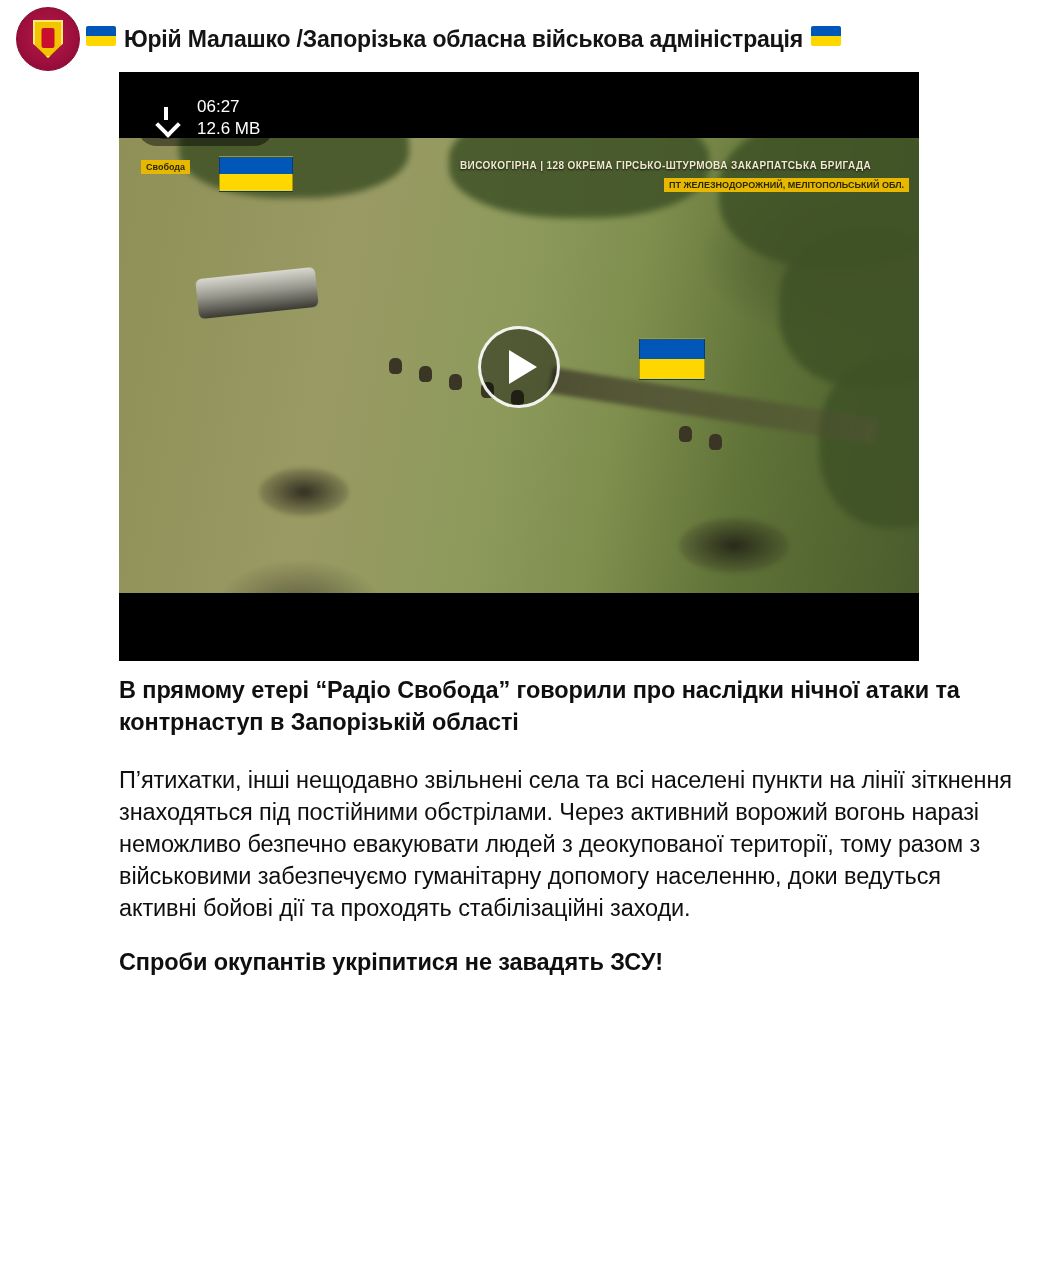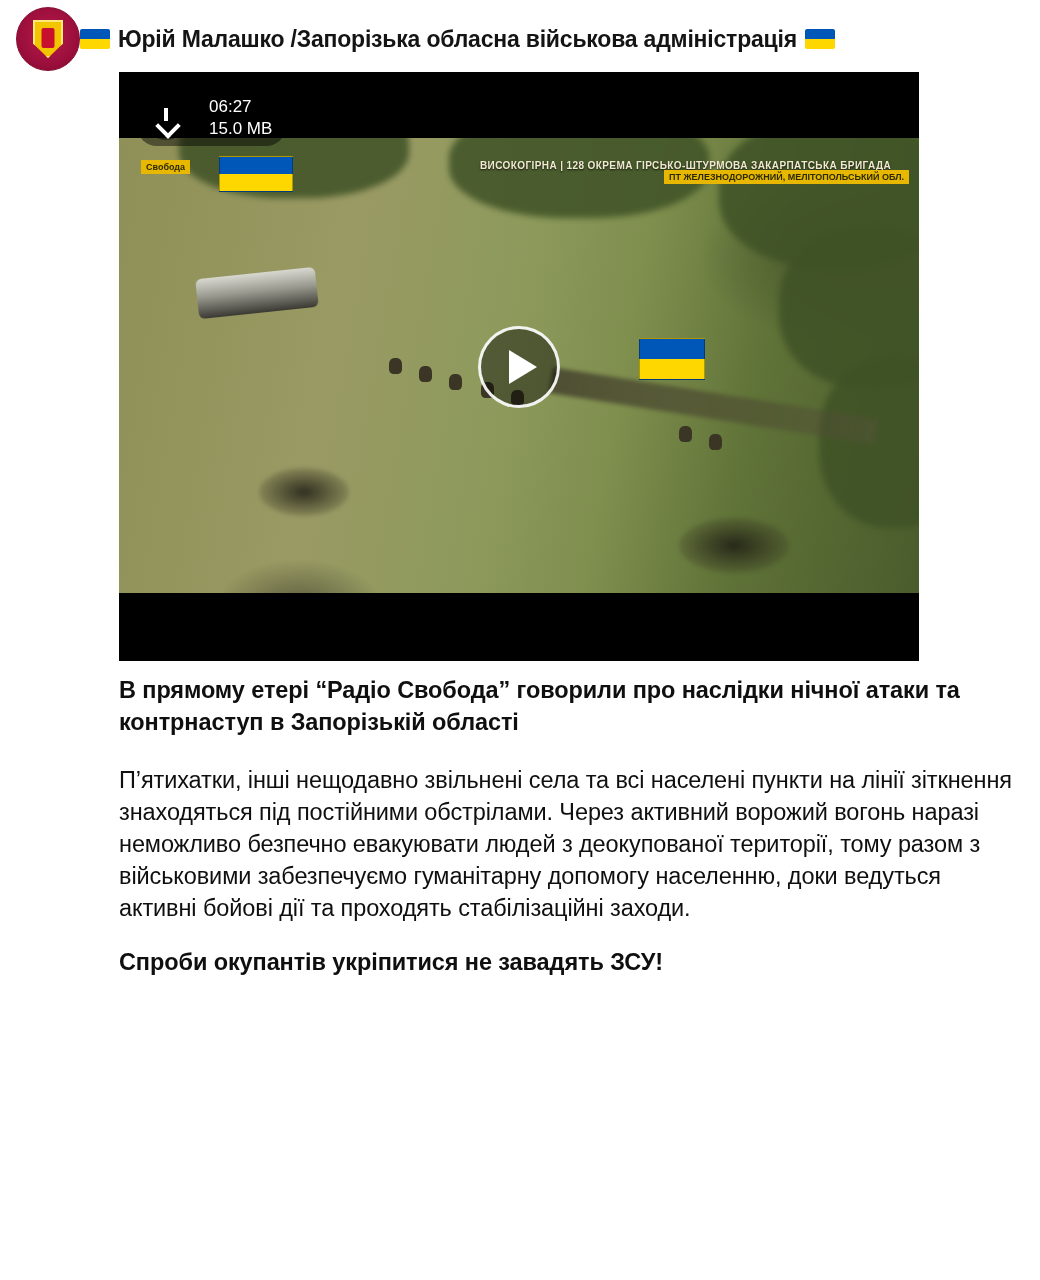--- a/index.html
+++ b/index.html
@@ -49,28 +49,28 @@
     position: absolute;
     left: 50%;
     top: 48%;
     transform: translate(-50%, -50%);
     width: 13px;
     height: 20px;
     background: #c8102e;
     border-radius: 2px;
   }
   .channel-title {
-    margin-left: 0;
+    margin-left: 6px;
     font-size: 23px;
     font-weight: bold;
     color: #141414;
     letter-spacing: -0.2px;
     white-space: nowrap;
     display: flex;
-    align-items: center;
+    align-items: flex-start;
     gap: 8px;
   }
   .flag {
     display: inline-block;
     width: 30px;
     height: 20px;
     border-radius: 2px;
     background: linear-gradient(to bottom, #0057b7 0 50%, #ffd700 50% 100%);
     flex: 0 0 auto;
   }
@@ -169,22 +169,22 @@
     font-weight: bold;
     padding: 2px 5px;
     white-space: nowrap;
   }
 
   .dl-pill {
     position: absolute;
     left: 18px;
     top: 18px;
     display: flex;
-    align-items: flex-end;
-    gap: 22px;
+    align-items: center;
+    gap: 10px;
     background: rgba(0,0,0,.45);
     border-radius: 20px;
     padding: 6px 14px 6px 8px;
   }
   .dl-circle {
     width: 42px;
     height: 42px;
     border-radius: 50%;
     background: rgba(0,0,0,.45);
     display: flex;
@@ -298,31 +298,31 @@
     <div class="soldier" style="left:560px; top:288px;"></div>
     <div class="soldier" style="left:590px; top:296px;"></div>
 
     <div class="crater" style="left:140px; top:330px; width:90px; height:48px;"></div>
     <div class="crater" style="left:560px; top:380px; width:110px; height:55px;"></div>
 
     <div class="tag-yellow" style="left:22px; top:22px;">Свобода</div>
     <div class="overlay-flag" style="left:100px; top:18px; width:74px; height:36px;"></div>
     <div class="overlay-flag" style="left:520px; top:200px; width:66px; height:42px;"></div>
 
-    <div class="watermark" style="left:361px; top:22px;text-align:center;">ВИСОКОГІРНА | 128 ОКРЕМА ГІРСЬКО-ШТУРМОВА ЗАКАРПАТСЬКА БРИГАДА</div>
-    <div class="tag-yellow" style="left:545px; top:32px;">ПТ ЖЕЛЕЗНОДОРОЖНИЙ, МЕЛІТОПОЛЬСЬКИЙ ОБЛ.</div>
+    <div class="watermark" style="left:341px; top:22px;text-align:center;">ВИСОКОГІРНА | 128 ОКРЕМА ГІРСЬКО-ШТУРМОВА ЗАКАРПАТСЬКА БРИГАДА</div>
+    <div class="tag-yellow" style="left:545px; top:40px;">ПТ ЖЕЛЕЗНОДОРОЖНИЙ, МЕЛІТОПОЛЬСЬКИЙ ОБЛ.</div>
   </div>
 
   <div class="dl-pill">
     <div class="dl-circle">
       <div class="dl-arrow"></div>
     </div>
     <div class="dl-text">
       <div>06:27</div>
-      <div>15.0 MB</div>
+      <div>12.6 MB</div>
     </div>
   </div>
 
   <div class="play-btn">
     <div class="play-tri"></div>
   </div>
 </div>
 
 <div class="post-body">
   <p class="bold lead">В прямому етері “Радіо Свобода” говорили про наслідки нічної атаки та контрнаступ в Запорізькій області</p>

